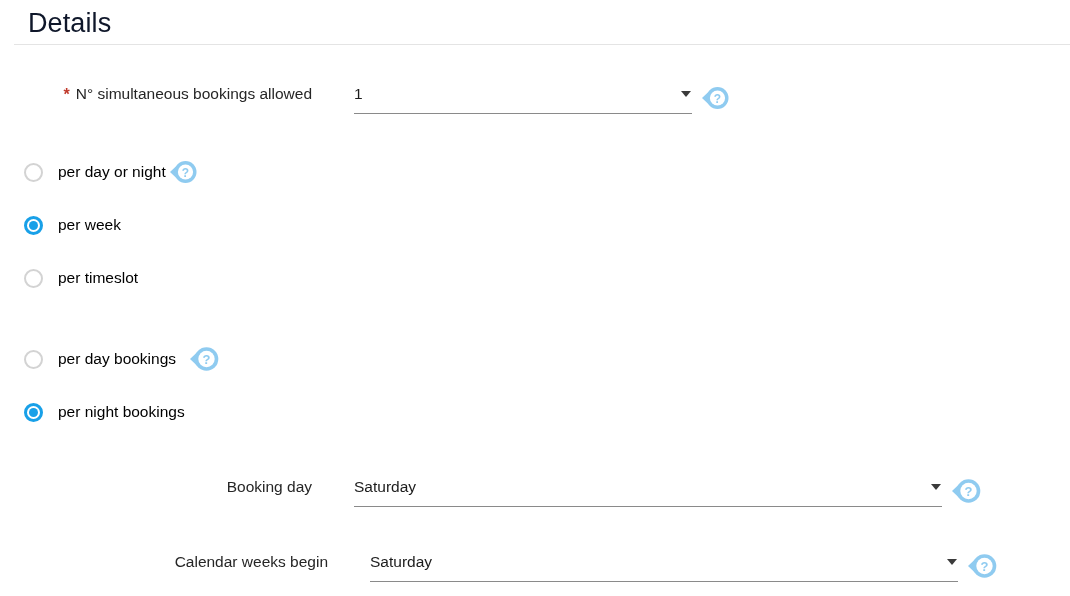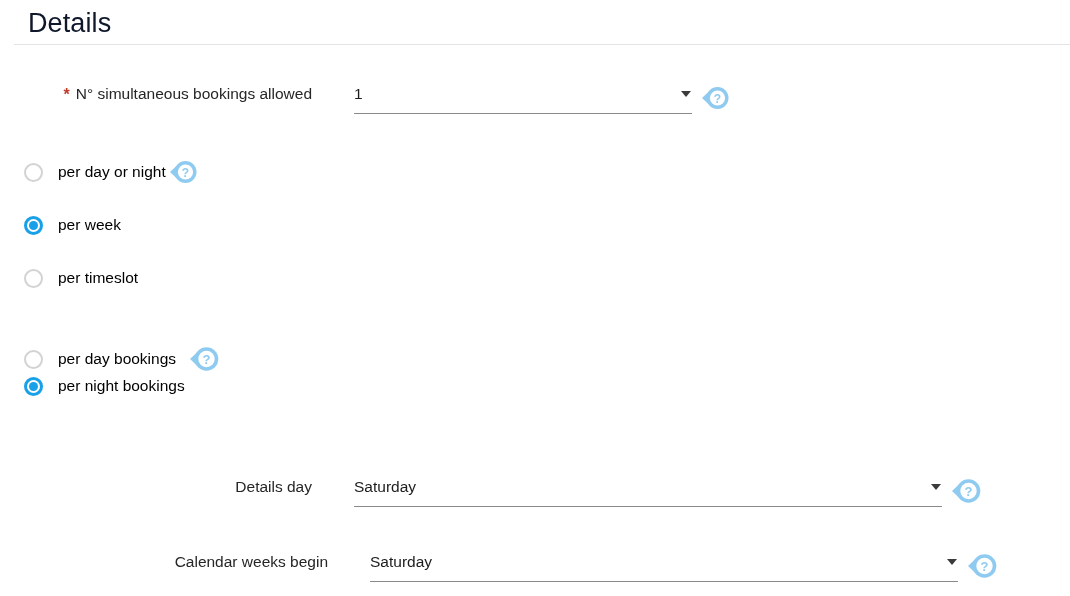--- a/index.html
+++ b/index.html
@@ -216,31 +216,31 @@
           <svg width="30" height="26" viewBox="0 0 30 26">
             <path d="M0 13 L9.5 4 L9.5 22 Z" fill="#8fcbf0"></path>
             <circle cx="16.5" cy="13" r="11.8" fill="#8fcbf0"></circle>
             <circle cx="16.5" cy="13" r="8.2" fill="#ffffff"></circle>
             <text x="16.5" y="17.8" font-family="'Liberation Sans', sans-serif" font-size="13" font-weight="700" fill="#8fcbf0" text-anchor="middle">?</text>
           </svg>
         </span>
       </span>
     </div>
 
-    <div class="radio-row" style="">
+    <div class="radio-row" style="margin-top:26px;">
       <span class="radio on"></span>
       <span class="radio-label">per night bookings</span>
     </div>
 
   </div>
 </div>
 
 <div class="form-row" style="top:477px; left:0;">
   <div class="field-label">
-    <span>Details day</span>
+    <span>Booking day</span>
   </div>
 
   <div class="select-wrap w2">
     <div class="select-value">Saturday</div>
     <div class="caret"></div>
   </div>
 
   <div class="inline-help" style="margin-left:10px; margin-top:1px;">
     <span class="help-icon">
       <svg width="30" height="26" viewBox="0 0 30 26">

